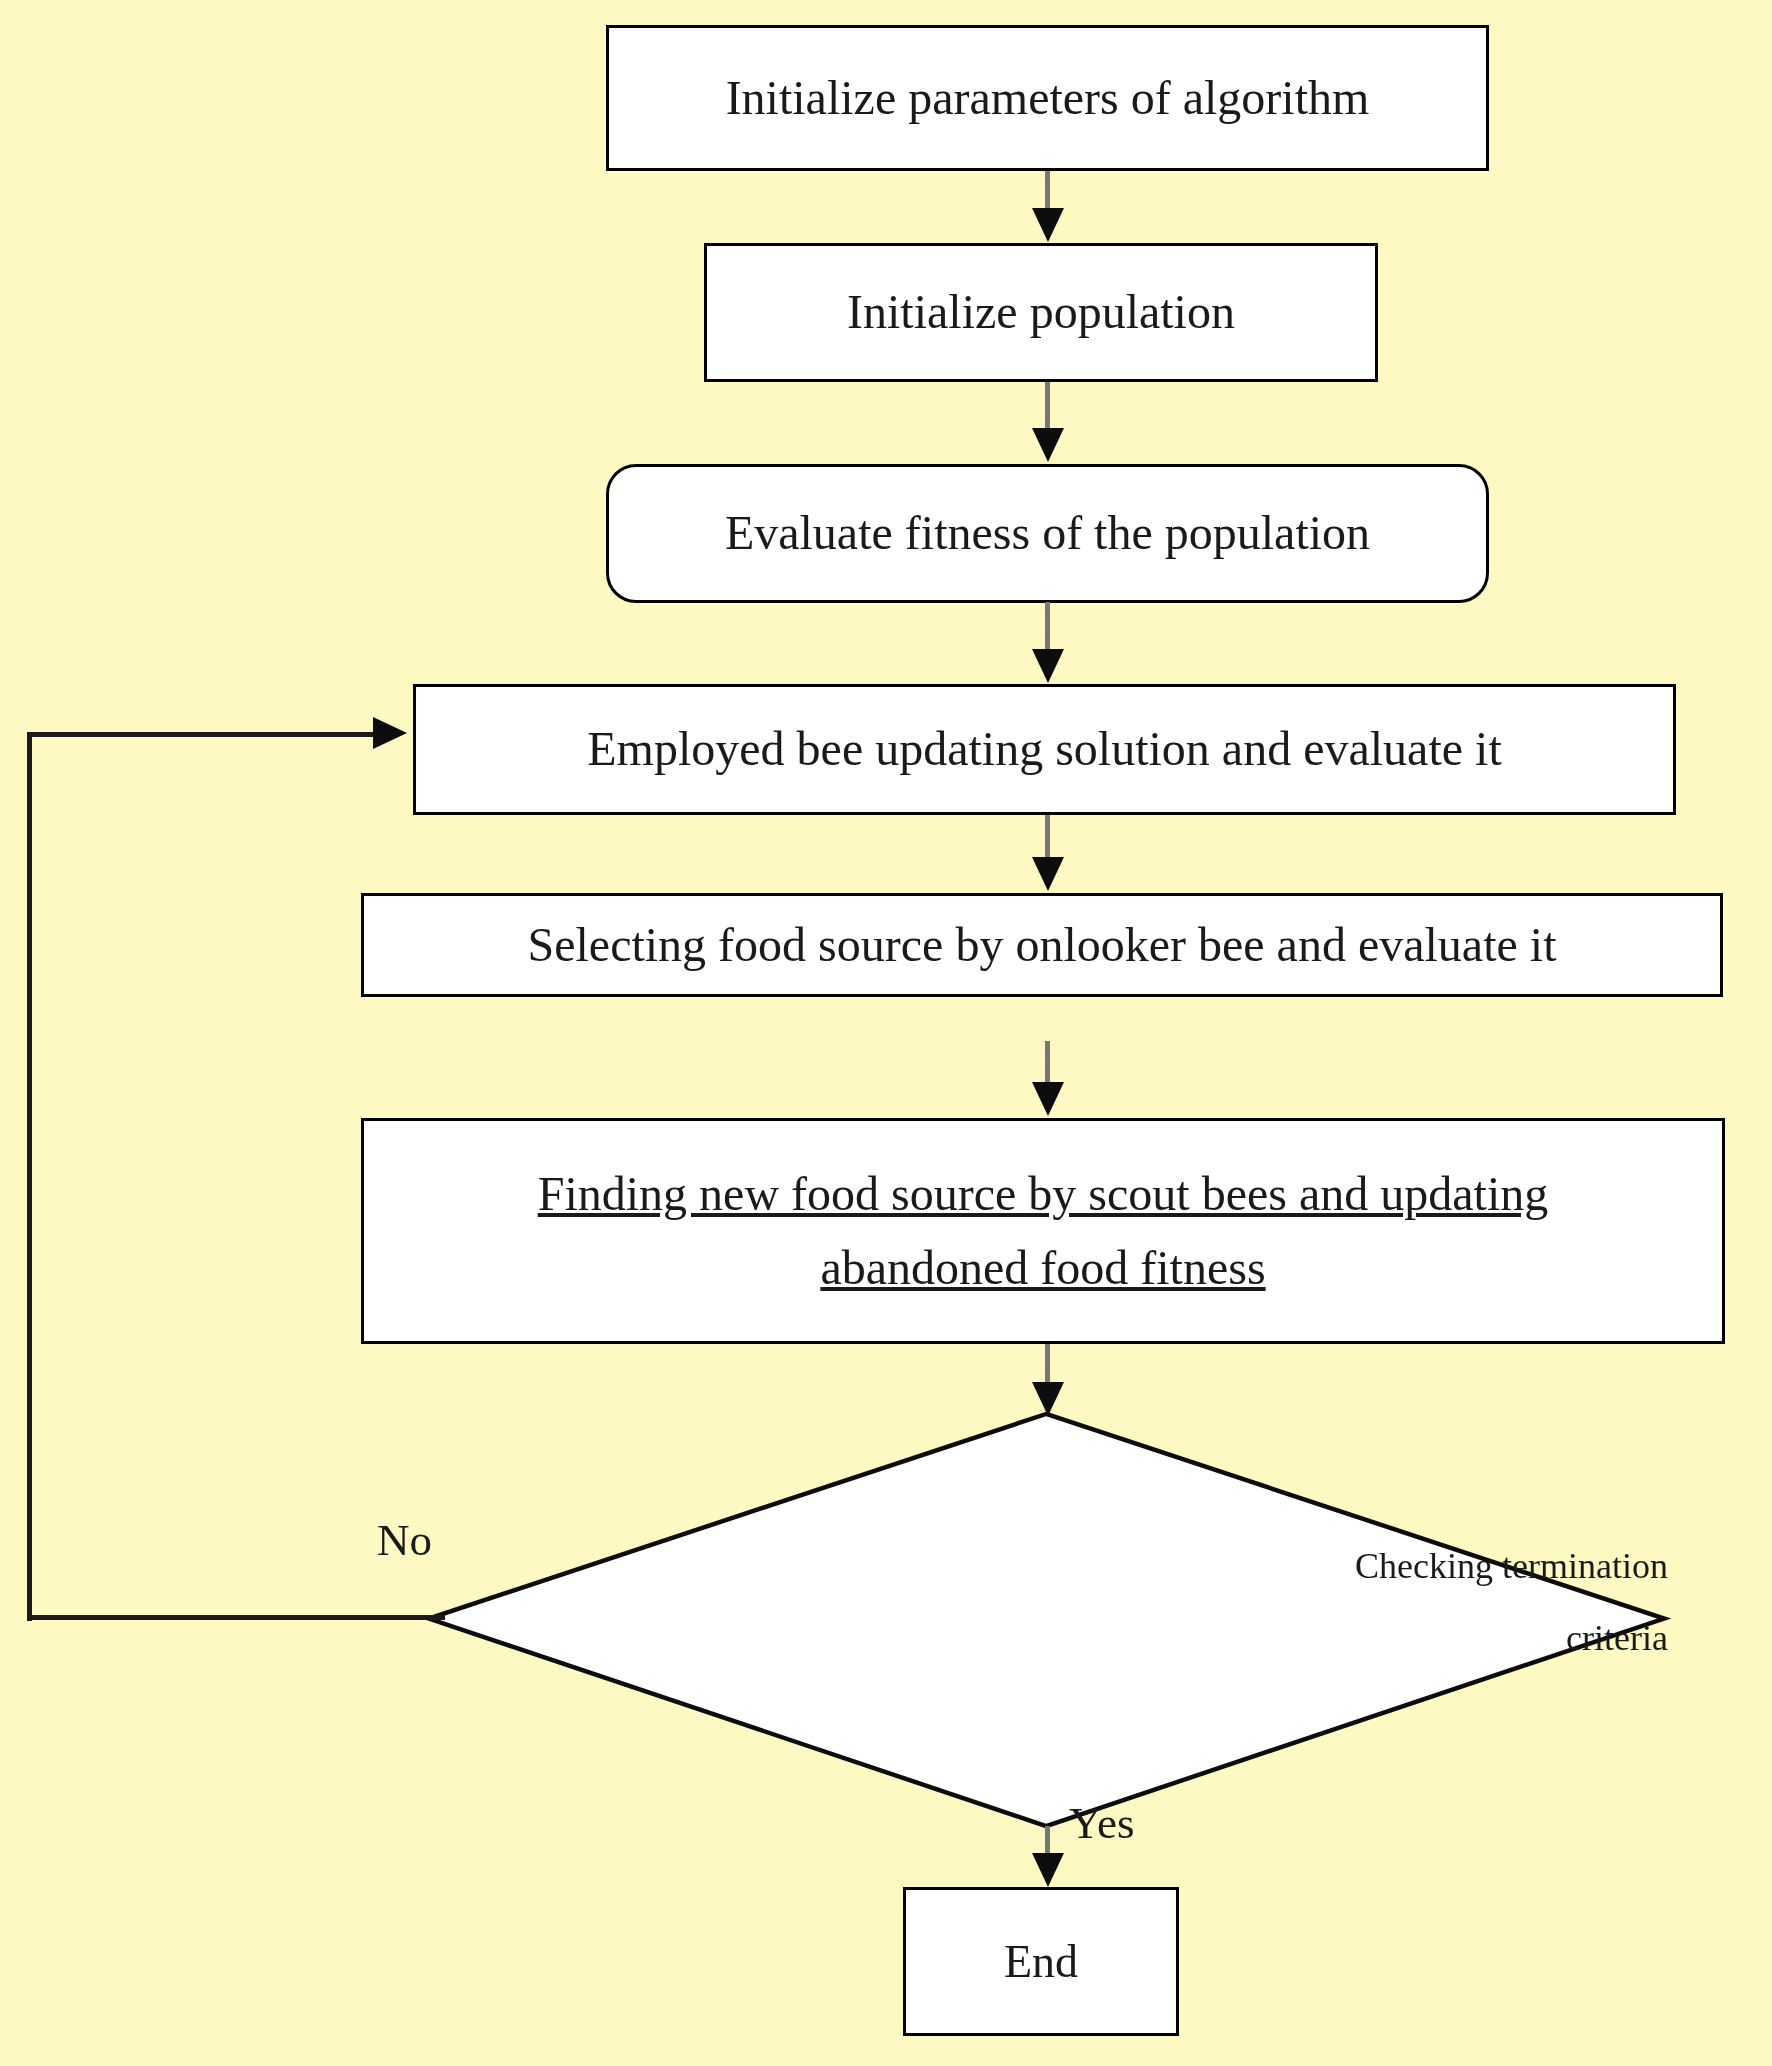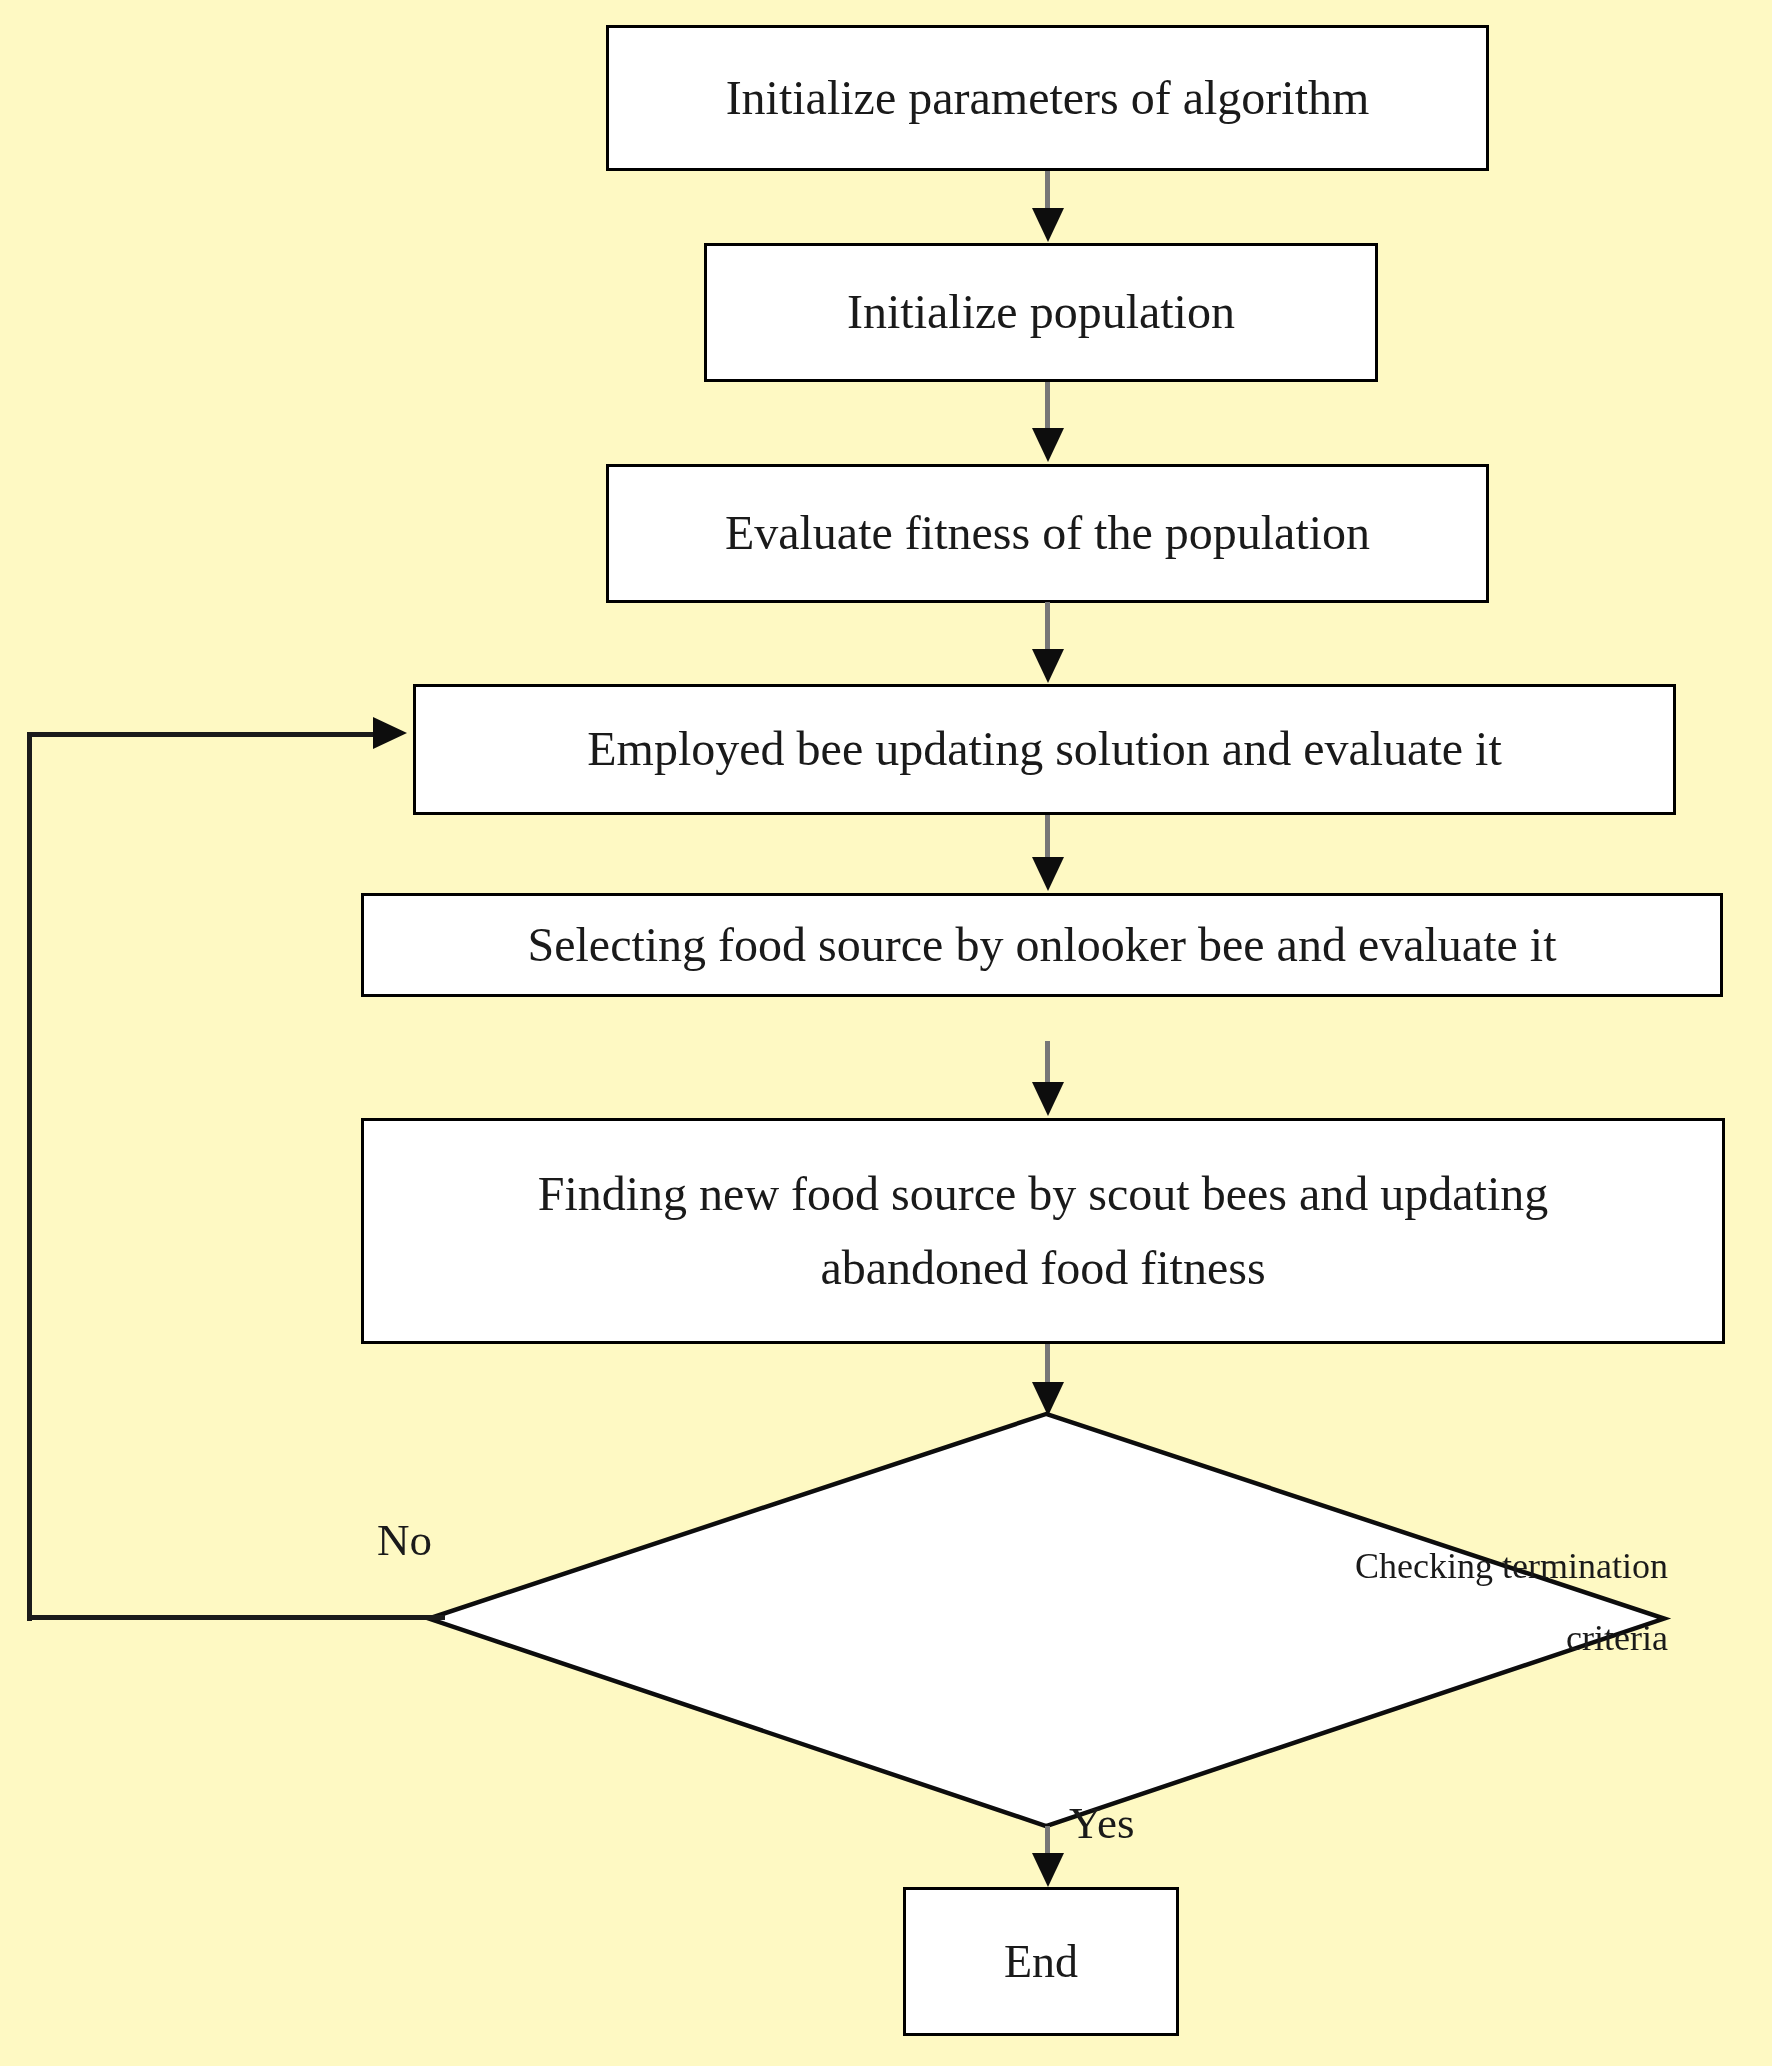--- a/index.html
+++ b/index.html
@@ -101,42 +101,42 @@
   <div class="vline" style="left:1045px; top:171px; width:5.2px; height:43px;"></div>
   <div class="arrow-down" style="left:1032px; top:208px;"></div>
 
   <div class="node fs-big" style="left:704px; top:243px; width:674px; height:139px;">
     <span class="label">Initialize population</span>
   </div>
 
   <div class="vline" style="left:1045px; top:382px; width:5.2px; height:51px;"></div>
   <div class="arrow-down" style="left:1032px; top:428px;"></div>
 
-  <div class="node fs-big" style="left:606px; top:464px; width:883px; height:139px;">
+  <div class="node fs-big" style="left:606px; top:464px; width:883px; height:139px;border-radius:30px;">
     <span class="label">Evaluate fitness of the population</span>
   </div>
 
   <div class="vline" style="left:1045px; top:602px; width:5.2px; height:51px;"></div>
   <div class="arrow-down" style="left:1032px; top:649px;"></div>
 
   <div class="node fs-big" style="left:413px; top:684px; width:1263px; height:131px;">
     <span class="label">Employed bee updating solution and evaluate it</span>
   </div>
 
   <div class="vline" style="left:1045px; top:815px; width:5.2px; height:46px;"></div>
   <div class="arrow-down" style="left:1032px; top:857px;"></div>
 
   <div class="node fs-big" style="left:361px; top:893px; width:1362px; height:104px;">
     <span class="label">Selecting food source by onlooker bee and evaluate it</span>
   </div>
 
   <div class="vline" style="left:1045px; top:1041px; width:5.2px; height:46px;"></div>
   <div class="arrow-down" style="left:1032px; top:1082px;"></div>
 
-  <div class="node fs-big" style="left:361px; top:1118px; width:1364px; height:226px; flex-direction:column;">
+  <div class="node fs-big" style="left:361px; top:1118px; width:1364px; height:226px; flex-direction:column;text-decoration:underline;">
     <span class="label">Finding new food source by scout bees and updating</span>
     <span class="label">abandoned food fitness</span>
   </div>
 
   <div class="vline" style="left:1045px; top:1344px; width:5.2px; height:43px;"></div>
   <div class="arrow-down" style="left:1032px; top:1382px;"></div>
 
   <div class="diamond-wrap" style="left:425px; top:1411px; width:1243px; height:418px;">
     <svg width="1243" height="418" viewBox="0 0 1665 560">
       <polygon points="832,4 1660,278 832,556 5,278" fill="#ffffff" stroke="#0d0d0d" stroke-width="6"></polygon>

